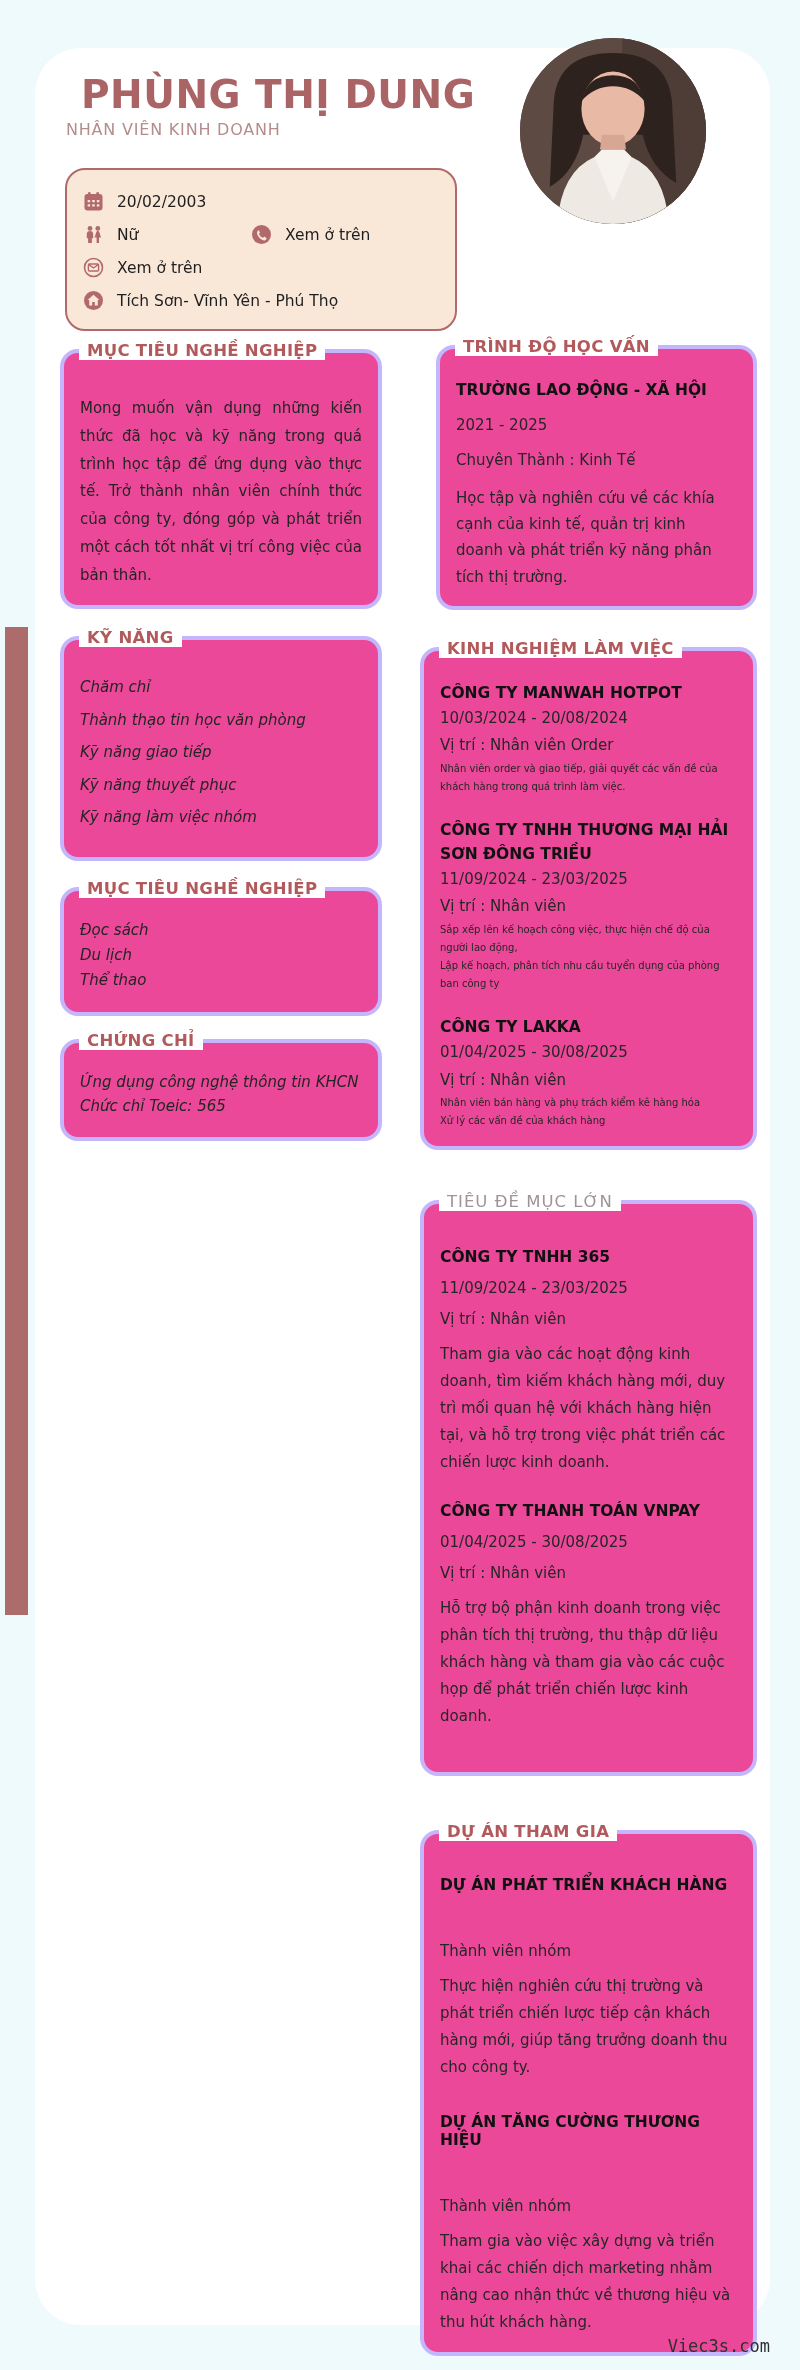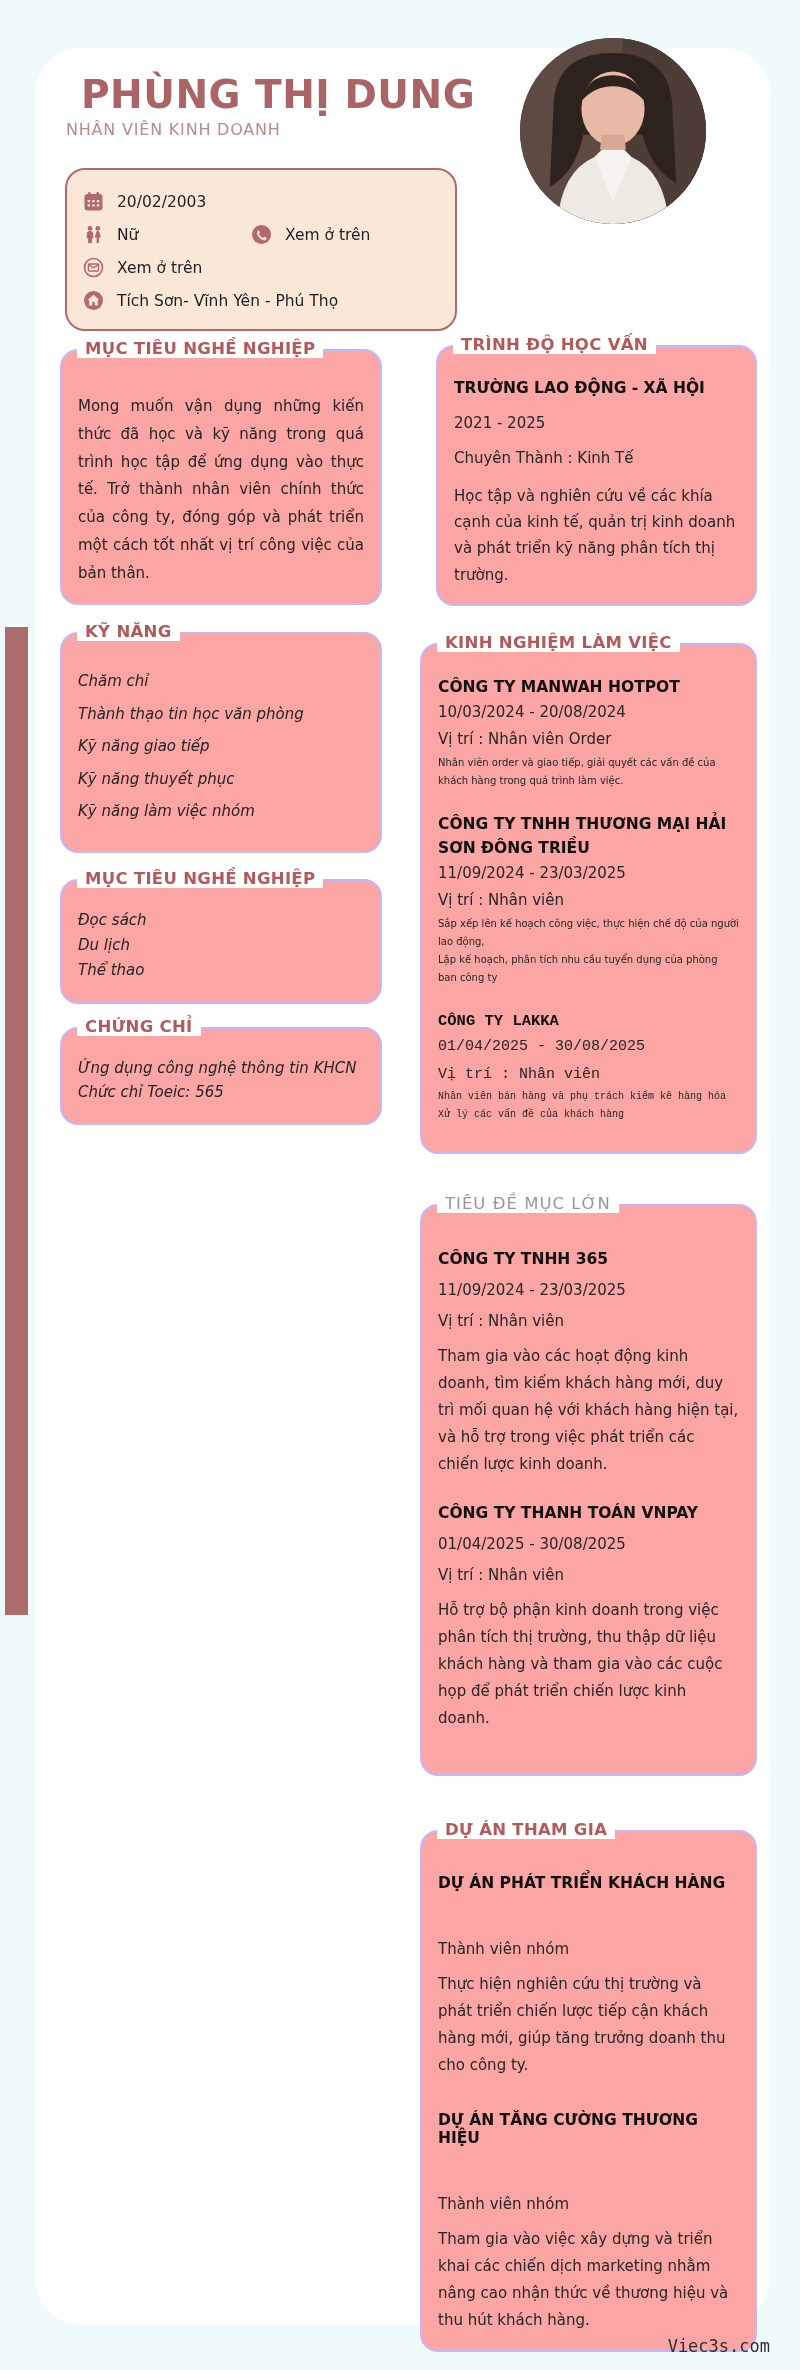--- a/index.html
+++ b/index.html
@@ -52,23 +52,23 @@
   .c-row { display:flex; align-items:center; min-height:33px;text-align:center; }
   .c-cell { display:flex; align-items:center; gap:13px; }
   .c-cell.w1 { width:168px; }
   .c-text { font-size:15.5px; color:#1f1f1f; }
   .c-ic { width:21px; height:21px; flex:0 0 21px; }
   
   .col-left  { position:absolute; left:25px;  top:301px; width:322px; }
   .col-right { position:absolute; left:385px; top:297px; width:337px; }
   .box {
     position:relative;
-    border:2px solid #c4b5fd;
+    border:4px solid #c4b5fd;
     border-radius:18px;
-    background:#fca5a5;
+    background:#ec4899;
     padding:30px 16px 16px 16px;
   }
   .box-title {
     position:absolute; top:-12px; left:15px;
     background:#fff; padding:0 8px;
     font-size:16.5px; font-weight:700; letter-spacing:0.3px;
     color:#b2595c; white-space:nowrap;
   }
   .box-title.muted { color:#a09398; font-weight:400; letter-spacing:1px; }
   
@@ -78,21 +78,21 @@
   .hobbies li { margin-bottom:7px; }
   .certs li   { margin-bottom:6px; }
   .mb-obj  { margin-bottom:27px; }
   .mb-ski  { margin-bottom:26px; }
   .mb-hob  { margin-bottom:23px; }
   
   .edu p { font-size:15px; margin-bottom:13px; line-height:1.45; }
   .edu .school { font-weight:700; font-size:15.5px; color:#111; margin-bottom:14px; }
   .edu .desc { line-height:1.75; margin-bottom:0; }
   .job { margin-bottom:22px; }
-  .job:last-child { margin-bottom:12px;font-family:Liberation Mono, monospace; }
+  .job:last-child { margin-bottom:0; }
   .job .company { font-weight:700; font-size:15.5px; color:#111; line-height:1.55; }
   .job .line { font-size:15px; line-height:1.82; }
   .job .desc { font-size:10px; line-height:1.82; white-space:pre-line; }
   .bigjob { margin-bottom:26px; }
   .bigjob .company { font-weight:700; font-size:15.5px; color:#111; margin-bottom:13px; }
   .bigjob .line { font-size:15px; margin-bottom:13px; }
   .bigjob .desc { font-size:15px; line-height:1.8; }
   .project { margin-bottom:32px; }
   .project:last-child { margin-bottom:0; }
   .project .pname { font-weight:700; font-size:15.5px; color:#111; }

